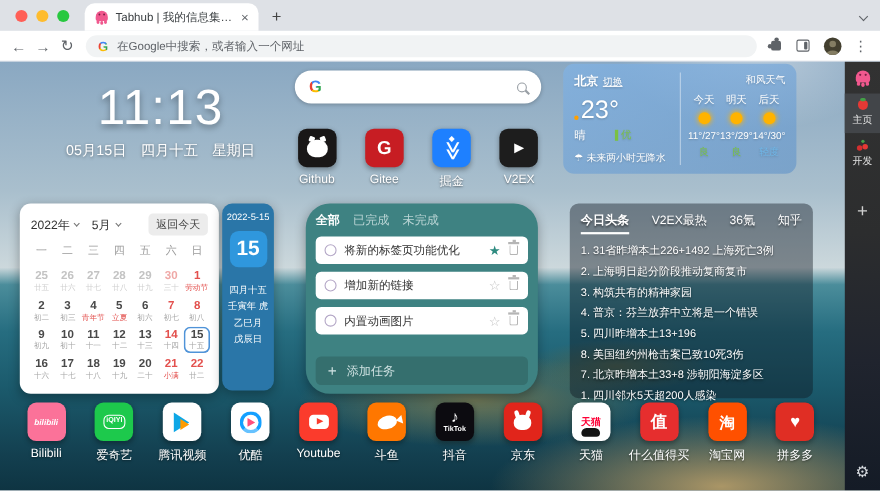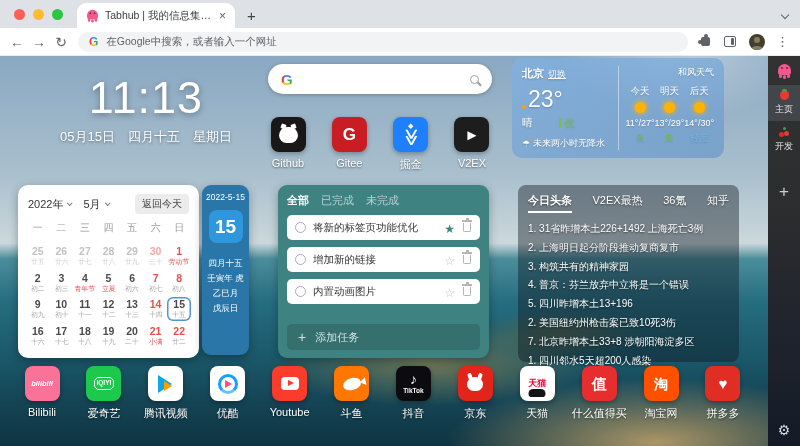--- a/index.html
+++ b/index.html
@@ -142,21 +142,21 @@
   .day.sel { box-shadow:inset 0 0 0 1.5px #4f93d8; }
 
   
   .datecard { position:absolute; left:202px; top:129px; width:47px; height:170px; background:#2a76a8; border-radius:9px; color:#fff; display:flex; flex-direction:column; align-items:center; padding:7px 2px; box-shadow:0 3px 10px rgba(0,0,0,.3); }
   .dc-date { font-size:8.5px; white-space:nowrap; }
   .dc-box { width:34px; height:33px; background:#2f97dd; border-radius:8px; display:flex; align-items:center; justify-content:center; font-size:19px; font-weight:bold; margin-top:8px; }
   .dc-lines { margin-top:13px; font-size:8.5px; line-height:15px; text-align:center; }
   .dc-lines span { display:block; white-space:nowrap; }
 
   
-  .todo { position:absolute; left:278px; top:129px; width:211px; height:173px; background:#3e8282; border-radius:9px; padding:8px 9px; display:flex; flex-direction:column; box-shadow:0 3px 10px rgba(0,0,0,.3); }
+  .todo { position:absolute; left:278px; top:129px; width:211px; height:173px; background:#3e8282; border-radius:22px; padding:8px 9px; display:flex; flex-direction:column; box-shadow:0 3px 10px rgba(0,0,0,.3); }
   .todo-tabs { display:flex; gap:12px; font-size:11px; color:#b9d4d4; }
   .todo-tab.active { color:#fff; font-weight:bold; }
   .todo-item { background:#fff; border-radius:5px; height:25px; display:flex; align-items:center; padding:0 8px; margin-top:7px; gap:7px; }
   .chk { width:11px; height:11px; border:1.3px solid #b3a6c6; border-radius:50%; flex:none; }
   .todo-text { font-size:10.5px; color:#333; flex:1; white-space:nowrap; overflow:hidden; }
   .star::before { content:"☆"; color:#c4c4c4; font-size:12px; }
   .star.starred::before { content:"★"; color:#2e8b80; }
   .trash { width:8px; height:9px; border:1px solid #b5b5b5; border-top:none; border-radius:0 0 2px 2px; position:relative; margin:0 1px; flex:none; }
   .trash::before { content:""; position:absolute; top:-2.6px; left:-2px; right:-2px; height:1.4px; background:#b5b5b5; }
   .trash::after { content:""; position:absolute; top:-4.6px; left:1.5px; width:3px; height:2px; background:#b5b5b5; }
@@ -524,21 +524,21 @@
         <span class="news-tab">36氪</span>
         <span class="news-tab">知乎</span>
       </div>
     <div class="news-list">
 
     <div class="news-item">1. 31省昨增本土226+1492 上海死亡3例</div>
         <div class="news-item">2. 上海明日起分阶段推动复商复市</div>
         <div class="news-item">3. 构筑共有的精神家园</div>
         <div class="news-item">4. 普京：芬兰放弃中立将是一个错误</div>
         <div class="news-item">5. 四川昨增本土13+196</div>
-        <div class="news-item">2. 美国纽约州枪击案已致10死3伤</div>
+        <div class="news-item">8. 美国纽约州枪击案已致10死3伤</div>
         <div class="news-item">7. 北京昨增本土33+8 涉朝阳海淀多区</div>
         <div class="news-item">1. 四川邻水5天超200人感染</div>
       </div>
   </div>
 
   <div class="bottom-apps">
 
       <div class="app">
         <div class="app-icon bili" style="background: rgb(251, 114, 153);">
           <span class="glyph">bilibili</span>

